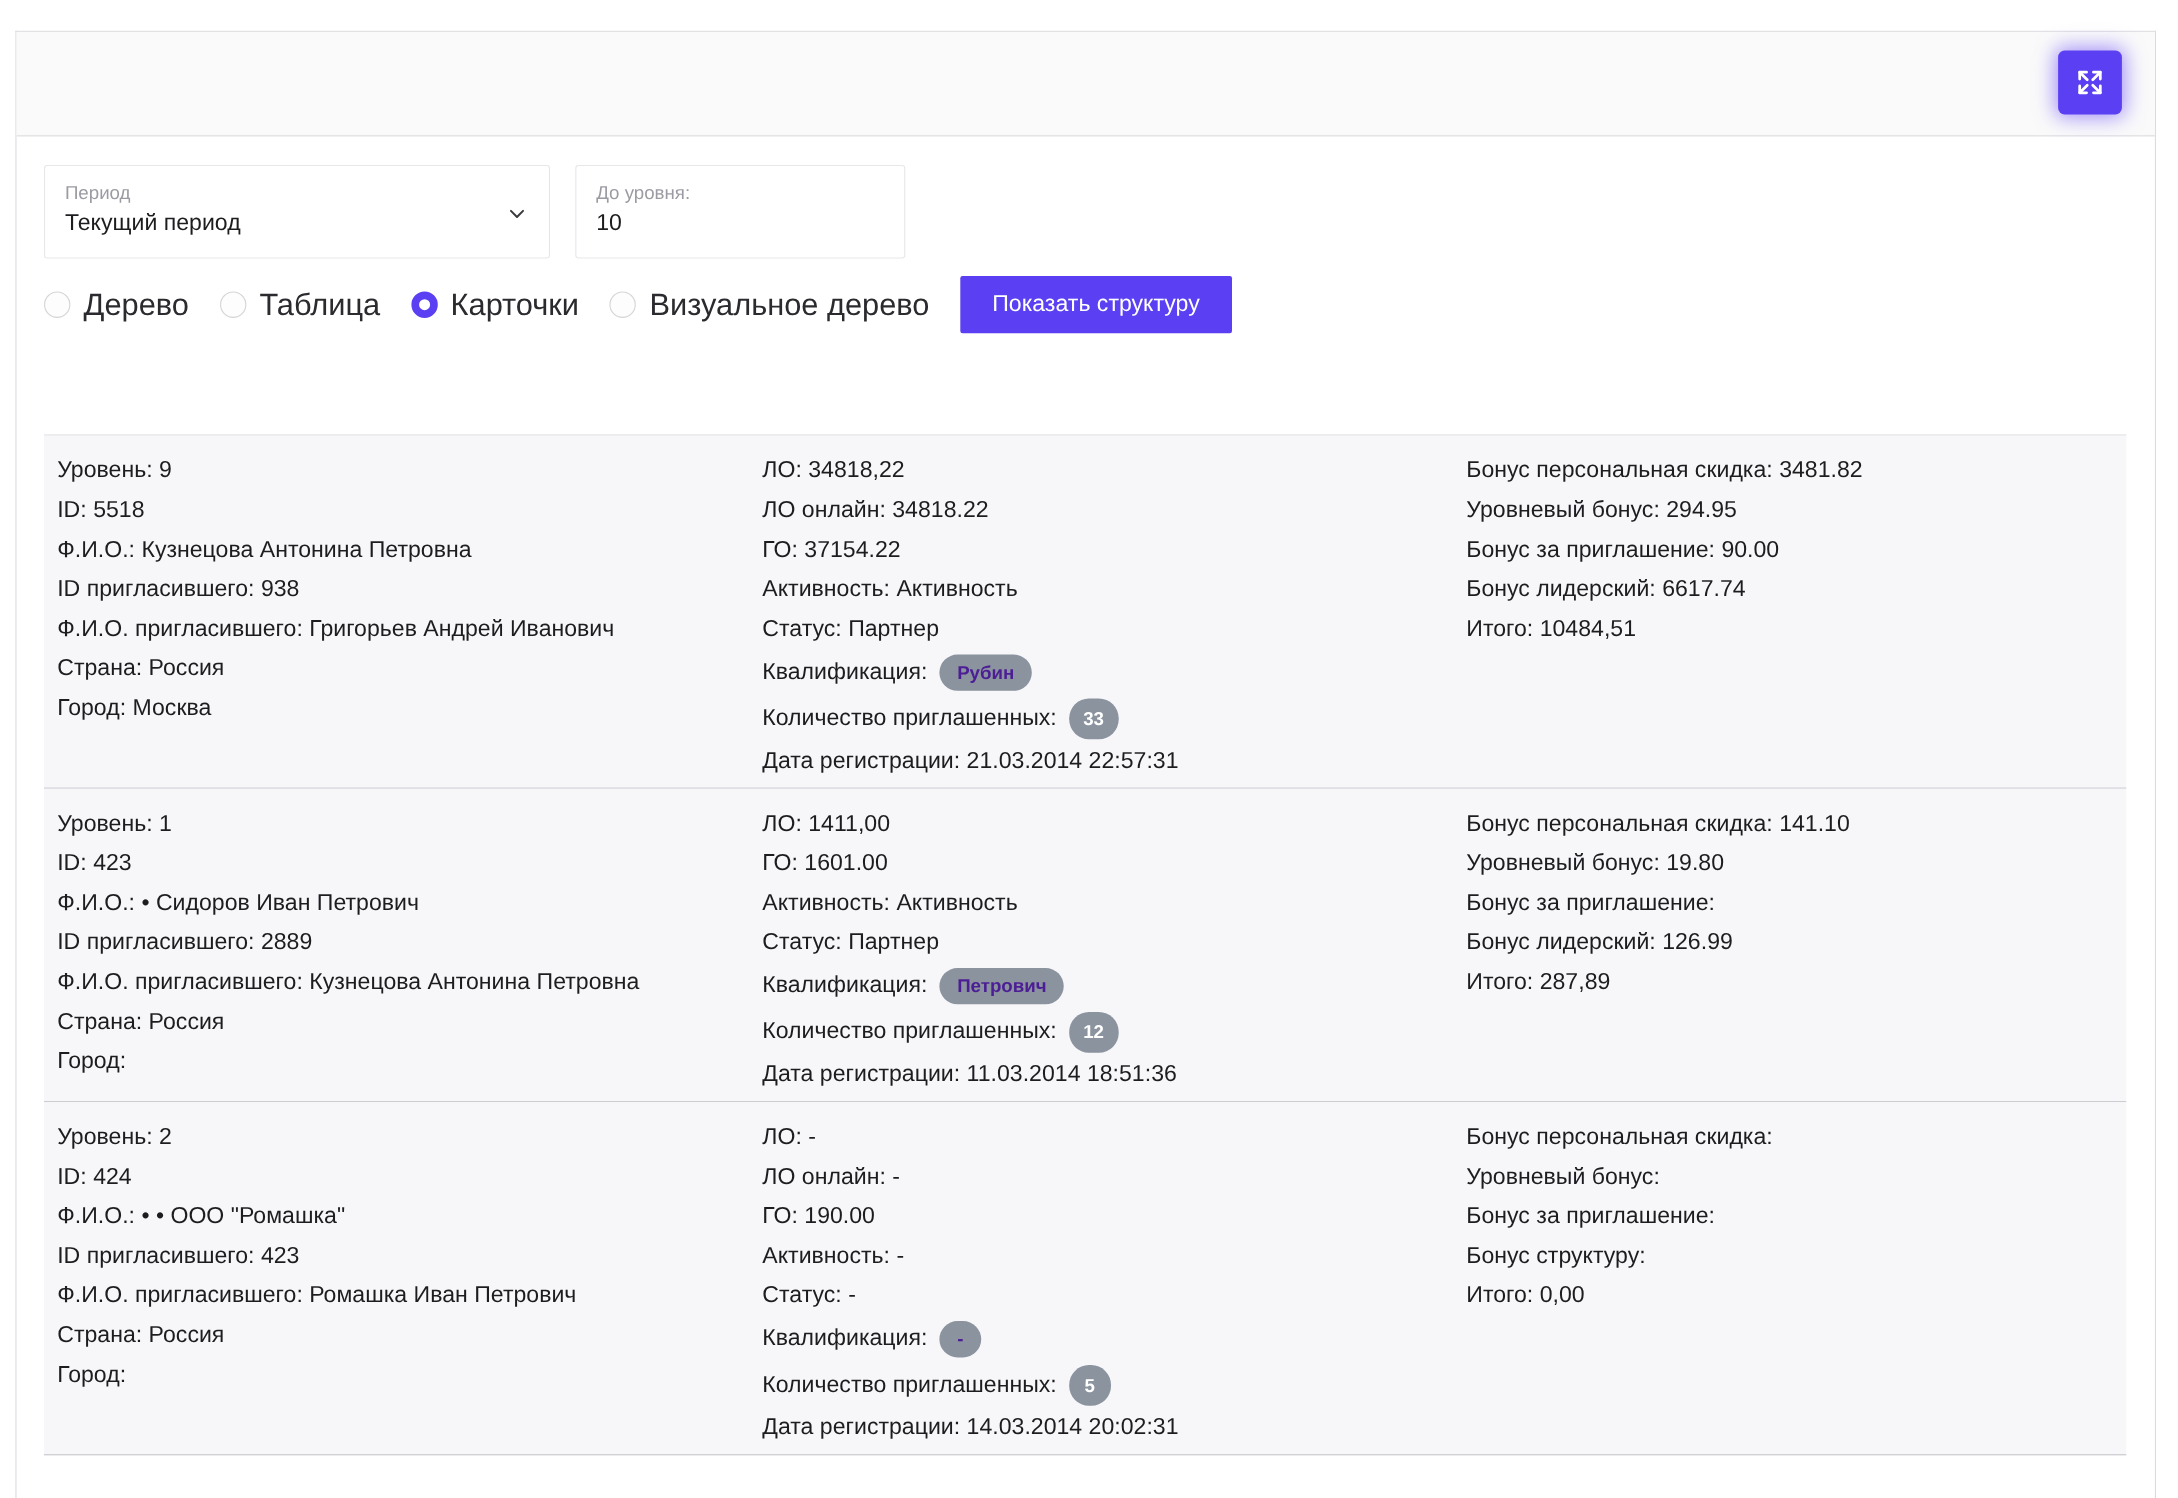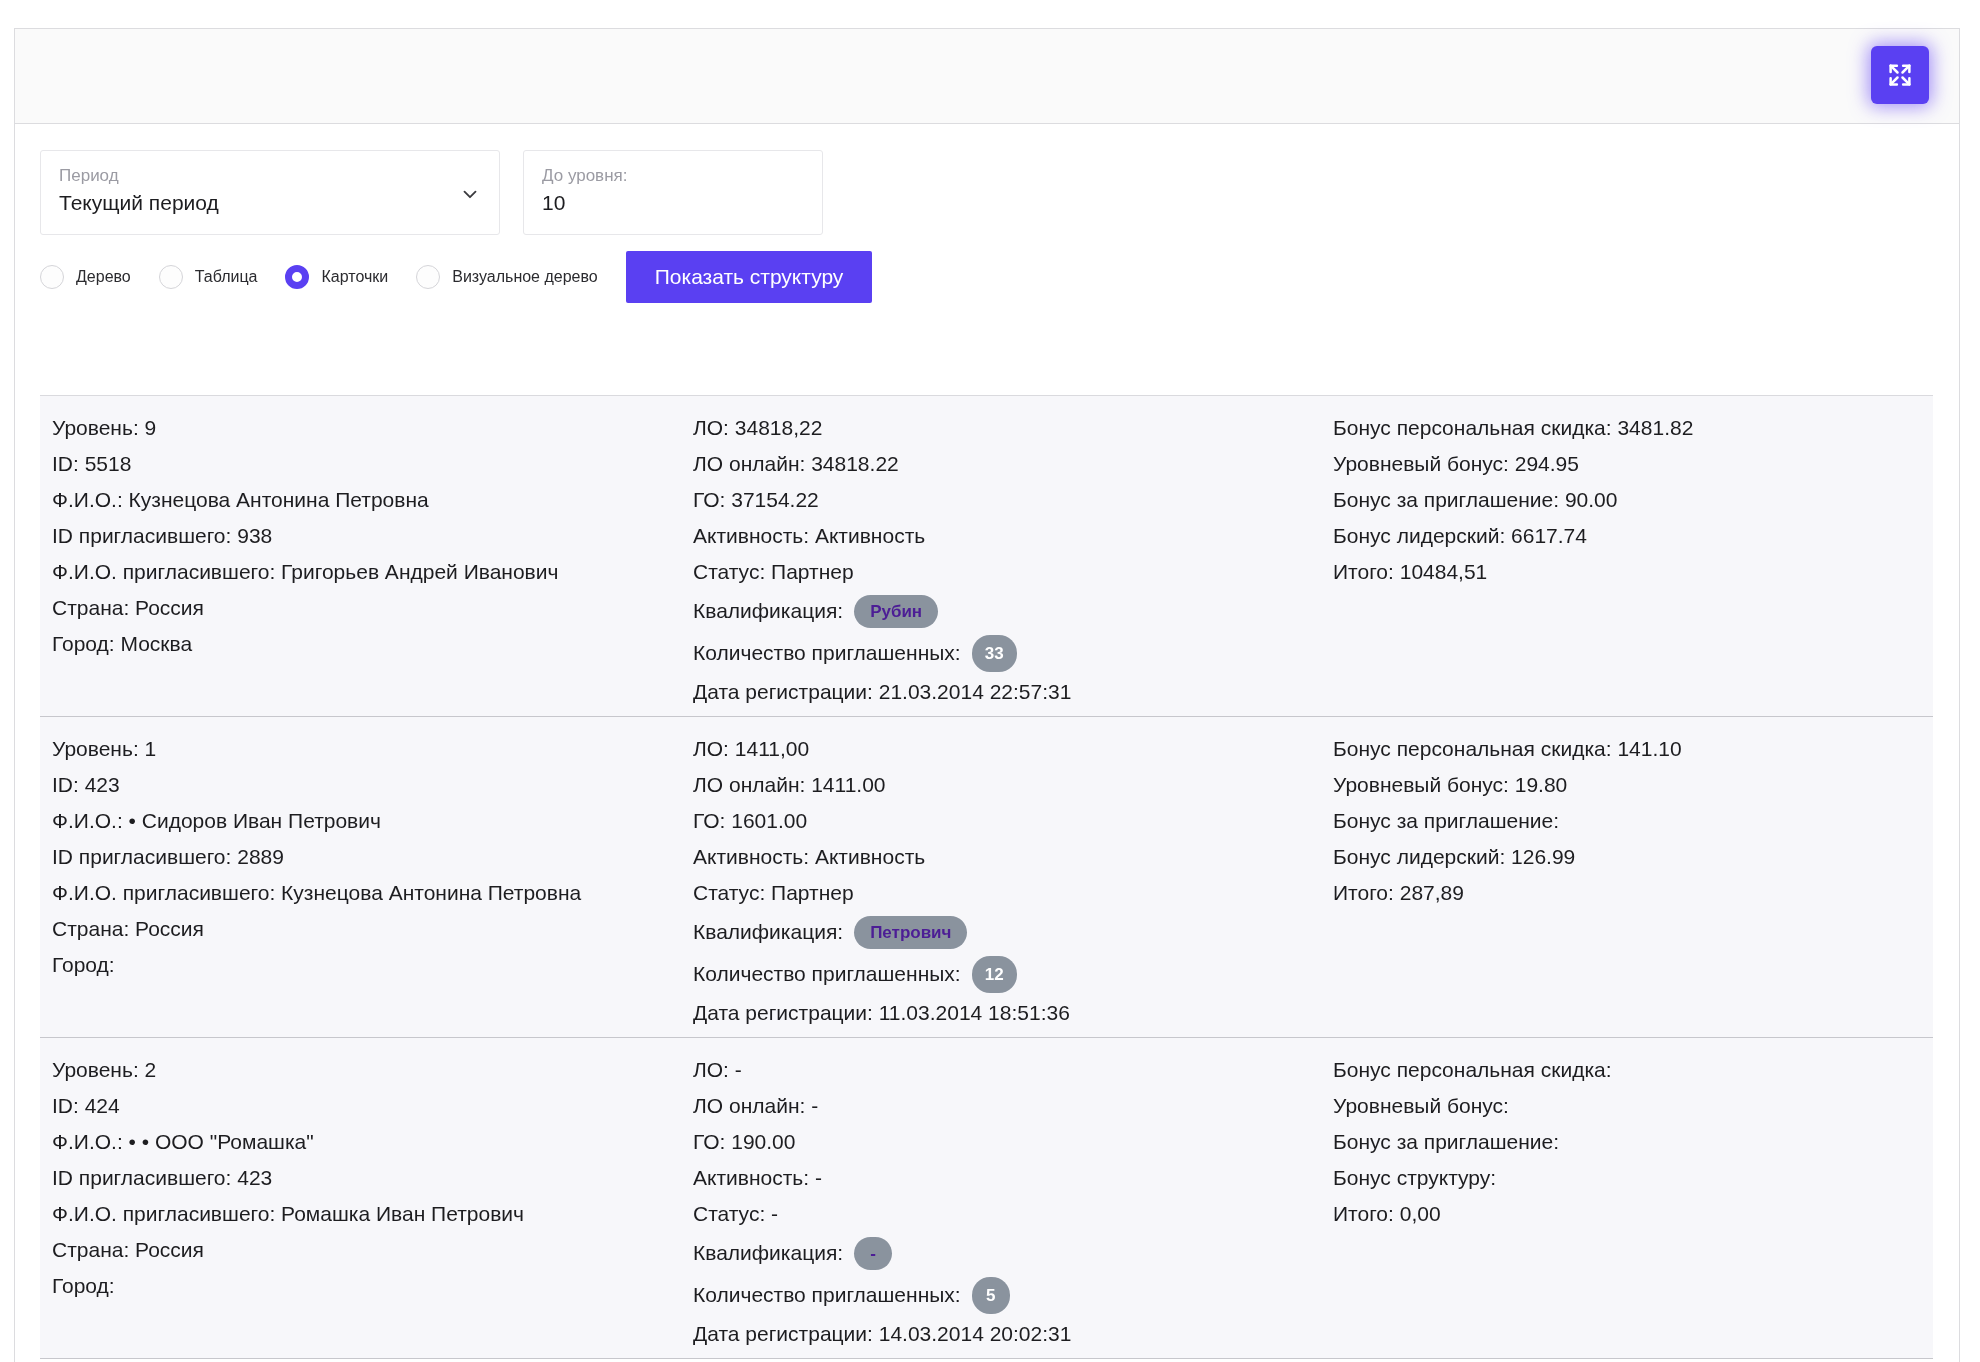--- a/index.html
+++ b/index.html
@@ -43,21 +43,21 @@
   }
   .chevron{position:absolute;right:18px;top:32px;}
   
   .radio-row{display:flex;align-items:center;margin-top:16px;height:52px;}
   .radio-item{display:flex;align-items:center;margin-right:28px;cursor:pointer;}
   .radio-circle{
     box-sizing:border-box;width:24px;height:24px;border-radius:50%;
     border:1px solid #d5d5d9;background:#fdfdfd;margin-right:12px;flex:0 0 auto;
   }
   .radio-circle.checked{border:7px solid var(--accent);background:#fff;}
-  .radio-label{font-size:16px;color:#2b2b2f;}
+  .radio-label{font-size:28px;color:#2b2b2f;}
   .show-btn{
     margin-left:0;height:52px;padding:0 29px;border:none;border-radius:2px;
     background:var(--accent);color:#fff;font-size:21px;cursor:pointer;
     font-family:inherit;
   }
   
   .card-list{margin-top:92px;border-top:1px solid #dadade;}
   .card{
     background:#f7f7fa;border-bottom:1px solid #c7c7cc;
     display:grid;grid-template-columns:641px 640px 1fr;
@@ -178,21 +178,20 @@
             <div class="line">Уровень: 1</div>
             <div class="line">ID: 423</div>
             <div class="line">Ф.И.О.: • Сидоров Иван Петрович</div>
             <div class="line">ID пригласившего: 2889</div>
             <div class="line">Ф.И.О. пригласившего: Кузнецова Антонина Петровна</div>
             <div class="line">Страна: Россия</div>
             <div class="line">Город:</div>
           </div>
     <div class="card-col col-stats">
             <div class="line">ЛО: 1411,00</div>
-            <div class="line">ЛО онлайн: 1411.00</div>
             <div class="line">ГО: 1601.00</div>
             <div class="line">Активность: Активность</div>
             <div class="line">Статус: Партнер</div>
             <div class="badge-line">
               <span class="line-label">Квалификация:</span>
               <span class="badge-pill">Петрович</span>
             </div>
             <div class="badge-line">
               <span class="line-label">Количество приглашенных:</span>
               <span class="badge-count">12</span>

